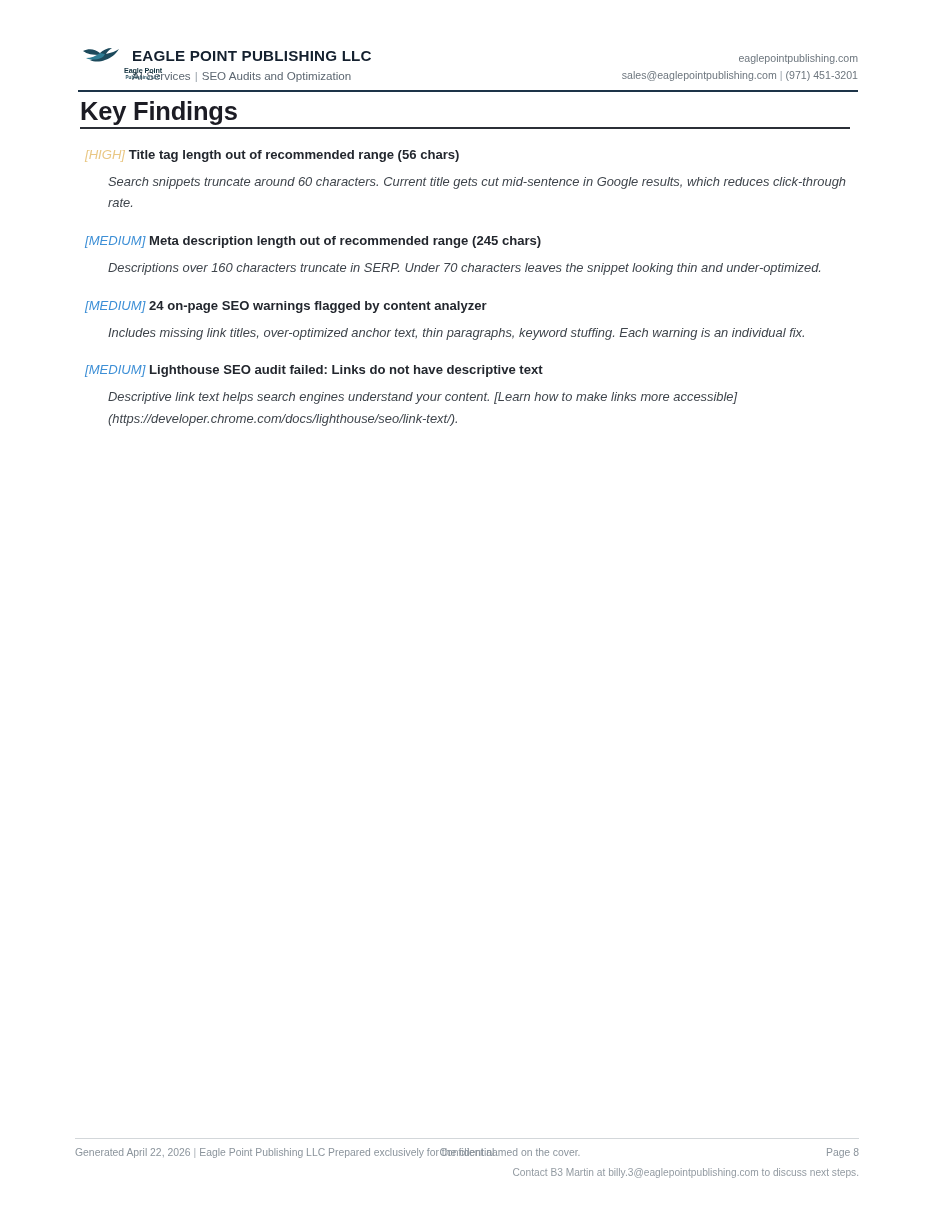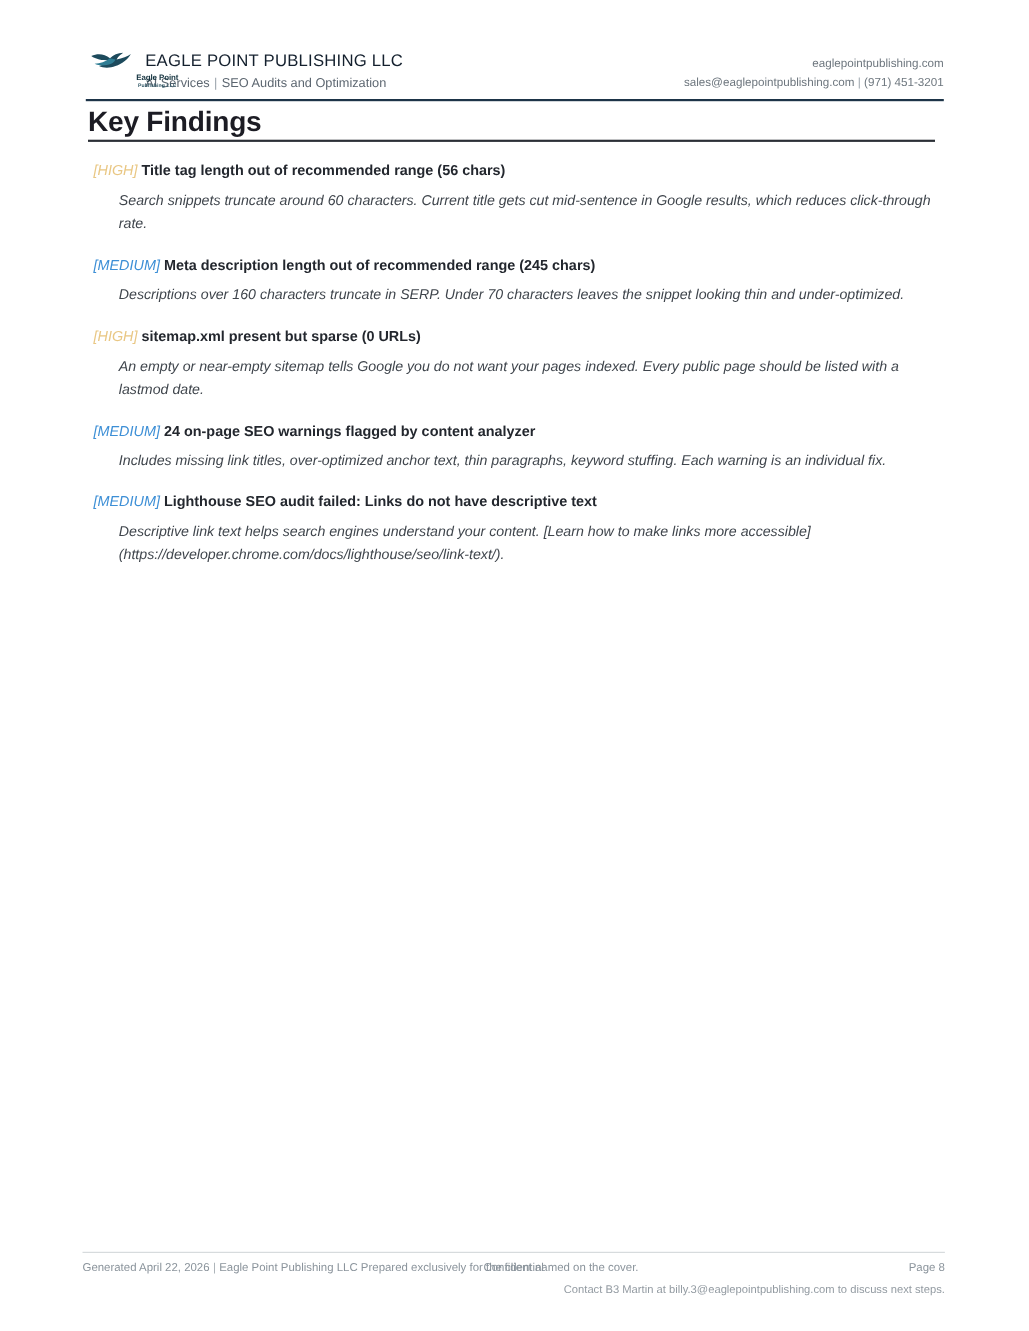--- a/index.html
+++ b/index.html
@@ -70,21 +70,21 @@
     font-weight: bold;
     color: #2a5262;
     letter-spacing: 0.1px;
     line-height: 6px;
   }
   .brand-text {
     padding-top: 2px;
   }
   .company-name {
     font-size: 15.2px;
-    font-weight: normal;
+    font-weight: bold;
     color: #14202e;
     letter-spacing: 0.2px;
     line-height: 19px;
     white-space: nowrap;
   }
   .tagline {
     font-size: 11.6px;
     color: #5c6670;
     line-height: 17px;
     margin-top: 2px;
@@ -278,24 +278,20 @@
     <div class="finding">
       <div class="finding-head"><span class="sev sev-high">[HIGH]</span> <span class="finding-title">Title tag length out of recommended range (56 chars)</span></div>
       <div class="finding-body">Search snippets truncate around 60 characters. Current title gets cut mid-sentence in Google results, which reduces click-through rate.</div>
     </div>
 
     <div class="finding">
       <div class="finding-head"><span class="sev sev-medium">[MEDIUM]</span> <span class="finding-title">Meta description length out of recommended range (245 chars)</span></div>
       <div class="finding-body">Descriptions over 160 characters truncate in SERP. Under 70 characters leaves the snippet looking thin and under-optimized.</div>
     </div>
 
-    <div class="finding">
-      <div class="finding-head"><span class="sev sev-high">[HIGH]</span> <span class="finding-title">sitemap.xml present but sparse (0 URLs)</span></div>
-      <div class="finding-body">An empty or near-empty sitemap tells Google you do not want your pages indexed. Every public page should be listed with a lastmod date.</div>
-    </div>
 
     <div class="finding">
       <div class="finding-head"><span class="sev sev-medium">[MEDIUM]</span> <span class="finding-title">24 on-page SEO warnings flagged by content analyzer</span></div>
       <div class="finding-body">Includes missing link titles, over-optimized anchor text, thin paragraphs, keyword stuffing. Each warning is an individual fix.</div>
     </div>
 
     <div class="finding">
       <div class="finding-head"><span class="sev sev-medium">[MEDIUM]</span> <span class="finding-title">Lighthouse SEO audit failed: Links do not have descriptive text</span></div>
       <div class="finding-body">Descriptive link text helps search engines understand your content. [Learn how to make links more accessible](https://developer.chrome.com/docs/lighthouse/seo/link-text/).</div>
     </div>

